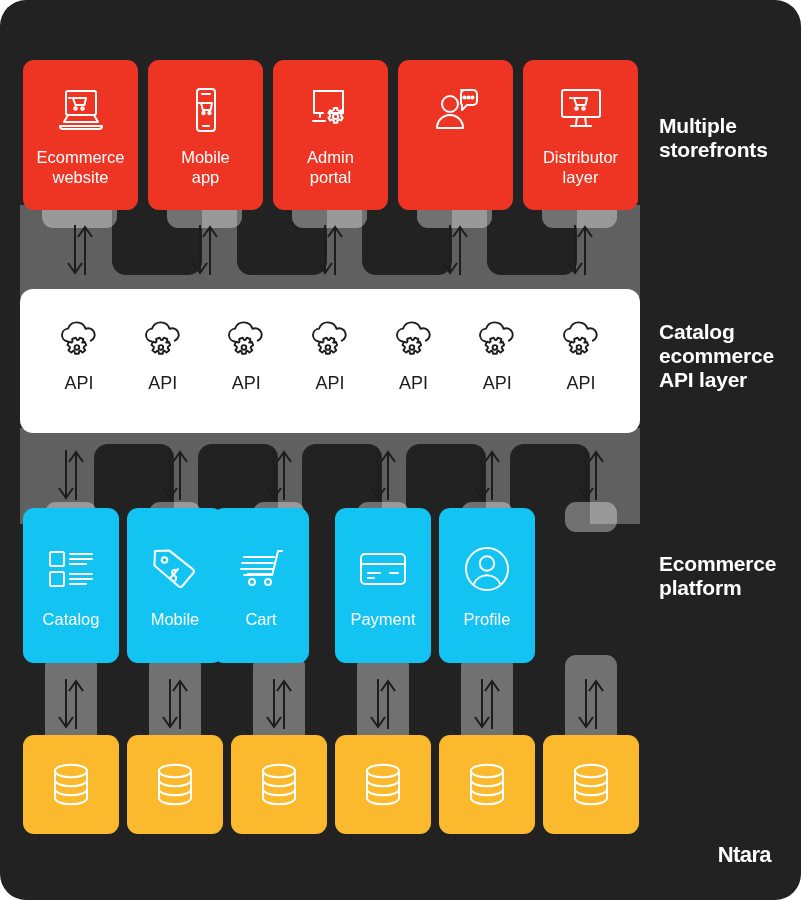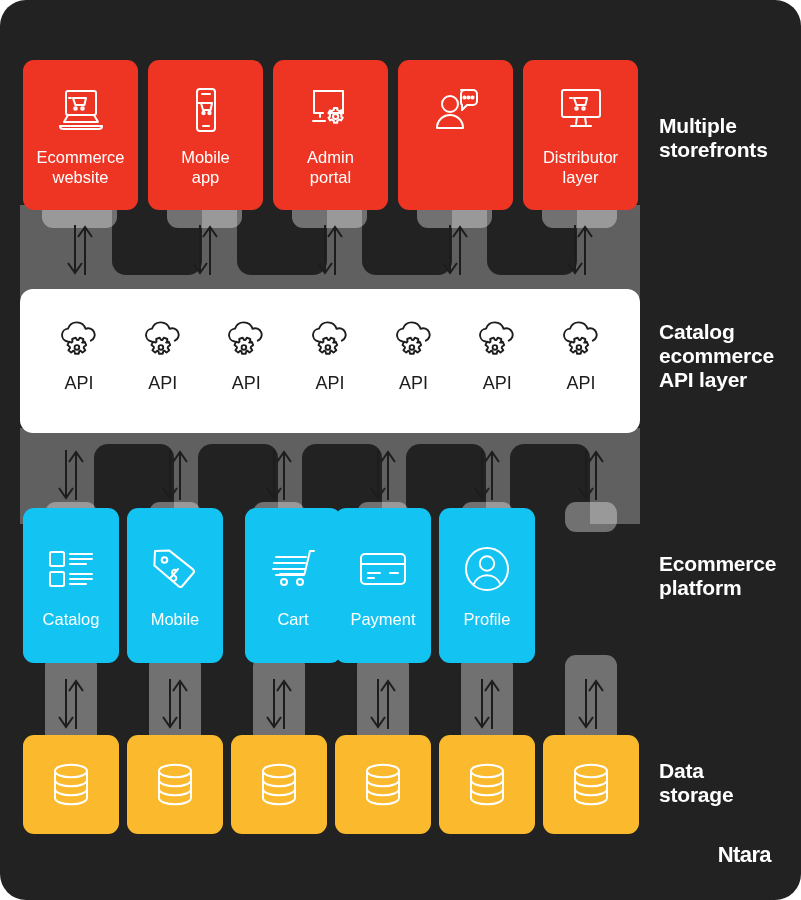--- a/index.html
+++ b/index.html
@@ -591,21 +591,21 @@
         <path d="M6 5l14-.6L44 23.4a2.6 2.6 0 0 1 .3 3.6l-11 13a2.6 2.6 0 0 1-3.7.3L5.4 19.6z"></path>
         <circle cx="15.5" cy="14" r="2.8"></circle>
         <path d="M27.5 24.4a2.6 2.6 0 0 0-3.8.3 2.6 2.6 0 0 0 .4 3.7l2.2 1.8a2.6 2.6 0 0 1 .4 3.7 2.6 2.6 0 0 1-3.8.3"></path>
         <path d="M29 23l-7.5 9"></path>
       </g>
         </svg>
     </span>
     <span class="card-label">Mobile</span>
   </div>
 
-  <div class="card platform" style="left:245px;">
+  <div class="card platform" style="left:213px;">
     <span class="icon-wrap">
       <svg width="52" height="46" viewBox="0 0 52 46">
           <g fill="none" stroke="#fff" stroke-width="2" stroke-linecap="round" stroke-linejoin="round">
         <path d="M47 5h-4l-5.5 23H13"></path>
         <path d="M9 11h30M7 17h31M6 23h32M9 29h28"></path>
         <circle cx="17" cy="36" r="3"></circle>
             <circle cx="33" cy="36" r="3"></circle>
       </g>
         </svg>
     </span>
@@ -714,21 +714,19 @@
     </span>
   </div>
 
   <div class="section-label" style="top:114px;">Multiple
 storefronts</div>
   <div class="section-label" style="top:320px;">Catalog
 ecommerce
 API layer</div>
   <div class="section-label" style="top:552px;">Ecommerce
 platform</div>
-  <div class="section-label" style="top:759px;">Data
-storage</div>
 
   <div id="logo">
     <span class="logo-text">Ntara</span>
     <span class="logo-rule"></span>
   </div>
 
 </div>
 
 </body></html>

